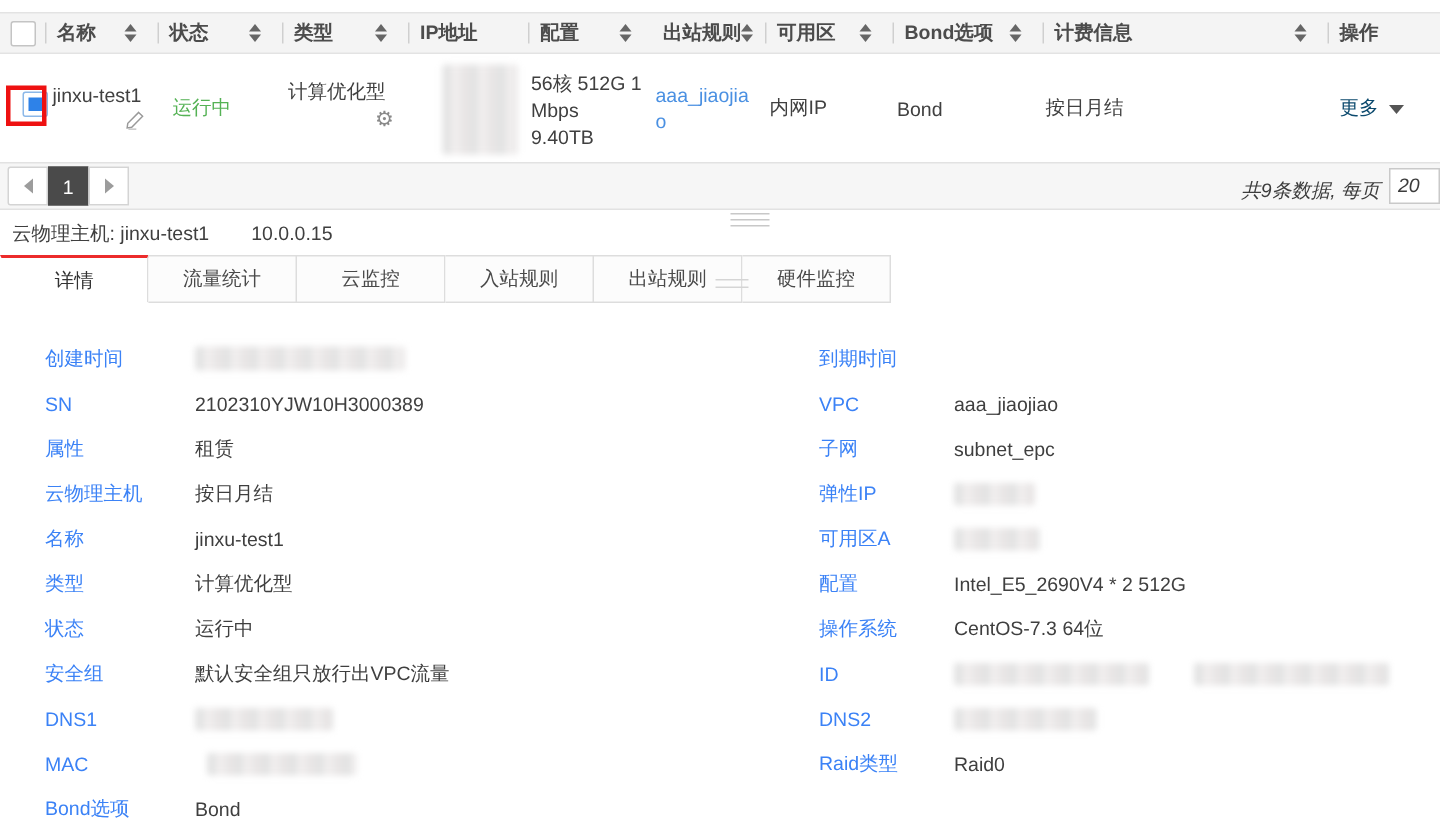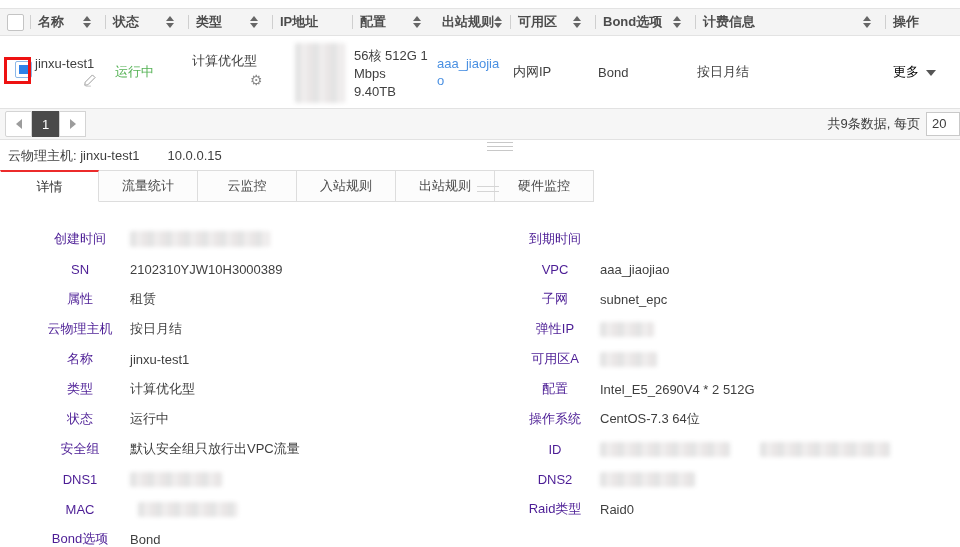--- a/index.html
+++ b/index.html
@@ -39,41 +39,41 @@
   .pencil { margin-left: 48px; margin-top: 2px; cursor: pointer; }
   .status-run { color: #55b255; padding-left: 10px; }
   .type-cell { padding-top: 16px; padding-left: 4px; }
   .gear { color: #8a8a8a; font-size: 14px; margin-left: 58px; margin-top: 2px; cursor: pointer; font-family: "DejaVu Sans", sans-serif; }
   .ip-cell { padding-top: 7px; padding-left: 23px; align-items: flex-start; }
   .config-cell { padding-top: 11px; padding-left: 2px; line-height: 18px; }
   .net-cell { padding-top: 19px; padding-left: 2px; }
   .net-link { color: #4a90e2; width: 68px; word-break: break-all; line-height: 17px; cursor: pointer; }
   .zone-cell { padding-left: 3px; } .bond-cell { padding-left: 3px; } .bill-cell { padding-left: 2px; }
   .more-cell { padding-left: 8px; gap: 7px; }
-  .more-link { color: #000000; cursor: pointer; }
+  .more-link { color: #0c4a6e; cursor: pointer; }
   .caret-down { width: 0; height: 0; border-left: 5px solid transparent; border-right: 5px solid transparent; border-top: 6px solid #555; margin-top: 2px; }
 
   
   .redacted {
     background: repeating-linear-gradient(90deg,#e3e3e3 0 6px,#f0eeee 6px 12px,#e9e6e6 12px 18px);
     filter: blur(2px); border-radius: 2px;
   }
 
   
   .pager {
     position: absolute; top: 108px; left: 0; width: 960px; height: 32px;
     background: #f6f6f6; border-top: 1px solid #e2e2e2; border-bottom: 1px solid #e2e2e2;
     display: flex; align-items: center;
   }
   .pbtn { width: 27px; height: 26px; background: #fff; border: 1px solid #d4d4d4; display: flex; align-items: center; justify-content: center; cursor: pointer; }
   .pbtn.first { margin-left: 5px; border-radius: 2px 0 0 2px; }
   .pbtn.page { background: #4a4a4a; border-color: #4a4a4a; color: #fff; }
   .arr-l { width:0;height:0;border-top:5px solid transparent;border-bottom:5px solid transparent;border-right:6px solid #9c9c9c; }
   .arr-r { width:0;height:0;border-top:5px solid transparent;border-bottom:5px solid transparent;border-left:6px solid #9c9c9c; }
-  .pager-right { margin-left: auto; display: flex; align-items: center; color: #3c3c3c; }
+  .pager-right { margin-left: auto; display: flex; align-items: flex-end; color: #3c3c3c; font-style: italic; }
   .psize-box { width: 34px; height: 24px; background: #fff; border: 1px solid #c9c9c9; margin-left: 6px; padding: 3px 0 0 5px; color: #3c3c3c; cursor: pointer; }
 
   
   .panel-title { position: absolute; top: 141px; left: 0; width: 960px; height: 29px; display: flex; align-items: center; padding-left: 8px; color: #3f3f3f; }
   .panel-title .ip { margin-left: 28px; }
   .drag-handle { position: absolute; top: 142px; left: 487px; width: 26px; cursor: row-resize; }
   .drag-handle i { display: block; height: 1px; background: #c8c8c8; margin-bottom: 3px; }
   .mini-handle { position: absolute; top: 186px; left: 477px; width: 22px; z-index: 5; cursor: row-resize; }
   .mini-handle i { display: block; height: 1px; background: #d5d5d5; margin-bottom: 4px; }
 
@@ -83,22 +83,22 @@
     background: #fcfcfc; border: 1px solid #ddd; border-left: none; color: #4a4a4a; cursor: pointer;
   }
   .tab:first-child { border-left: 1px solid #fff; }
   .tab.active { background: #fff; border-top: 2px solid #ec2b2b; border-bottom: 1px solid #fff; color: #333; }
 
   
   .detail-col { position: absolute; top: 224px; }
   .detail-col.left { left: 30px; width: 450px; }
   .detail-col.right { left: 510px; width: 445px; }
   .drow { height: 30px; display: flex; align-items: center; }
-  .dlabel { color: #4c1d95; flex: 0 0 100px; text-align: center; }
-  .detail-col.right .dlabel { flex: 0 0 90px; }
+  .dlabel { color: #3b82f6; flex: 0 0 100px; }
+  .detail-col.right .dlabel { flex: 0 0 90px; margin-left: 36px; }
   .dvalue { color: #3f3f3f; display: flex; align-items: center; gap: 30px; }
 </style>
 </head>
 <body>
 
 <div class="app">
 
   <div class="thead">
     <div class="th c0">
       <span class="checkbox"></span>

